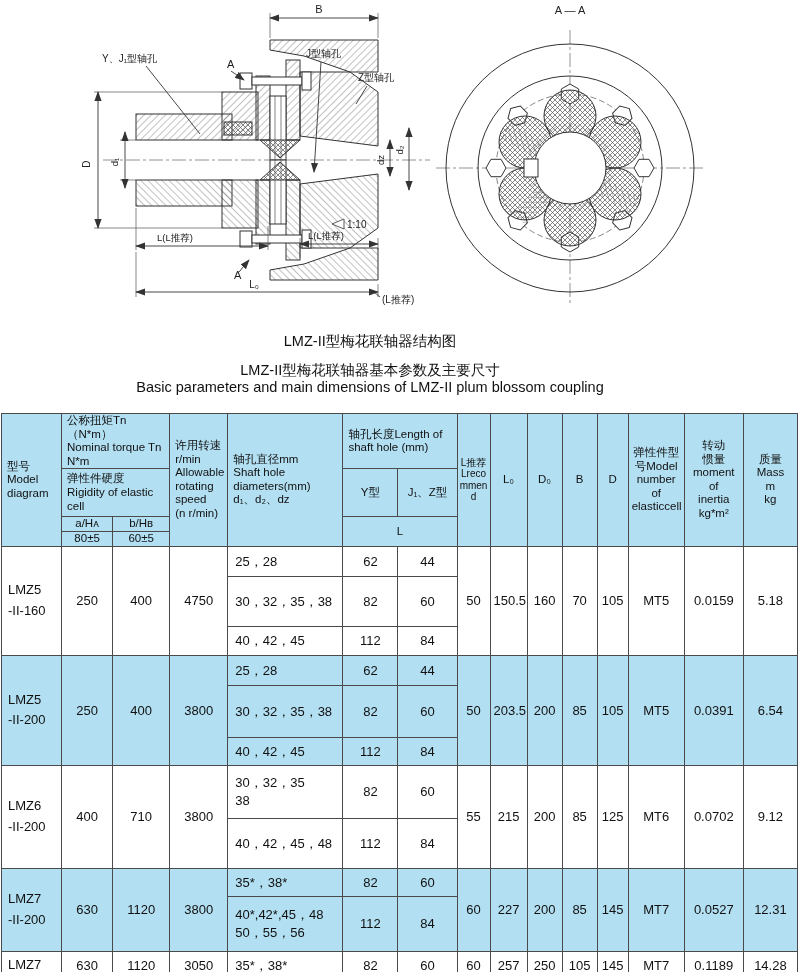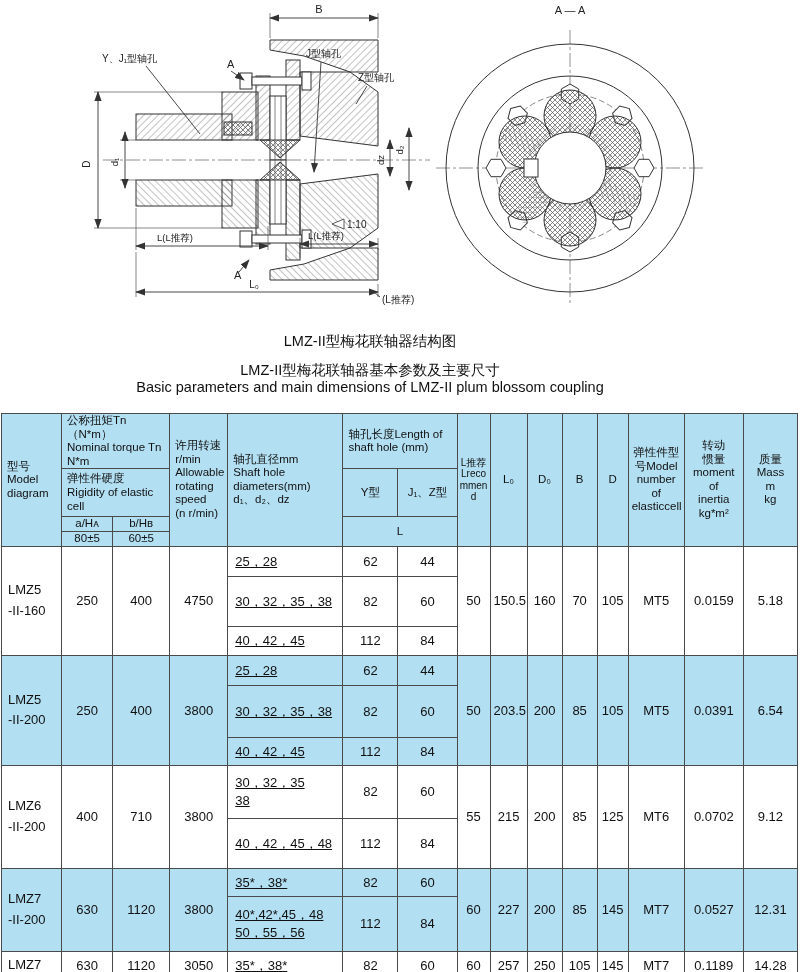--- a/index.html
+++ b/index.html
@@ -21,21 +21,21 @@
                border-collapse:collapse;table-layout:fixed;}
   .params th,.params td{border:1px solid #4a4a4a;font-weight:normal;
                vertical-align:middle;padding:0 3px;white-space:pre-line;
                line-height:1.18;color:#111;overflow:hidden;}
   .params thead th{background:#b2dff2;font-size:11.5px;text-align:center;}
   .params thead th.left{text-align:left;padding-left:5px;}
   .params thead th.wrap{word-break:break-all;font-size:10px;line-height:1.15;
                text-align:center;padding:0 2px;margin-top:17px;}
   .params tbody td{font-size:13px;text-align:center;background:#fff;}
   .params tbody tr.blue td{background:#b2dff2;}
-  .params tbody td.d-col{text-align:left;padding-left:7px;line-height:1.35;text-decoration:underline;}
+  .params tbody td.d-col{text-align:left;padding-left:7px;line-height:1.35;}
   .params tbody td.model-col{text-align:left;padding-left:6px;line-height:1.6;}
   .hr1{height:44px;}.hr2{height:48px;}.hr3{height:15px;}.hr4{height:14px;}
   .hr3 th,.hr4 th{font-size:11px;}
 </style>
 </head>
 <body>
 
 <div class="canvas">
 
   <svg class="svg-left" viewBox="0 0 420 330" width="420" height="330">

